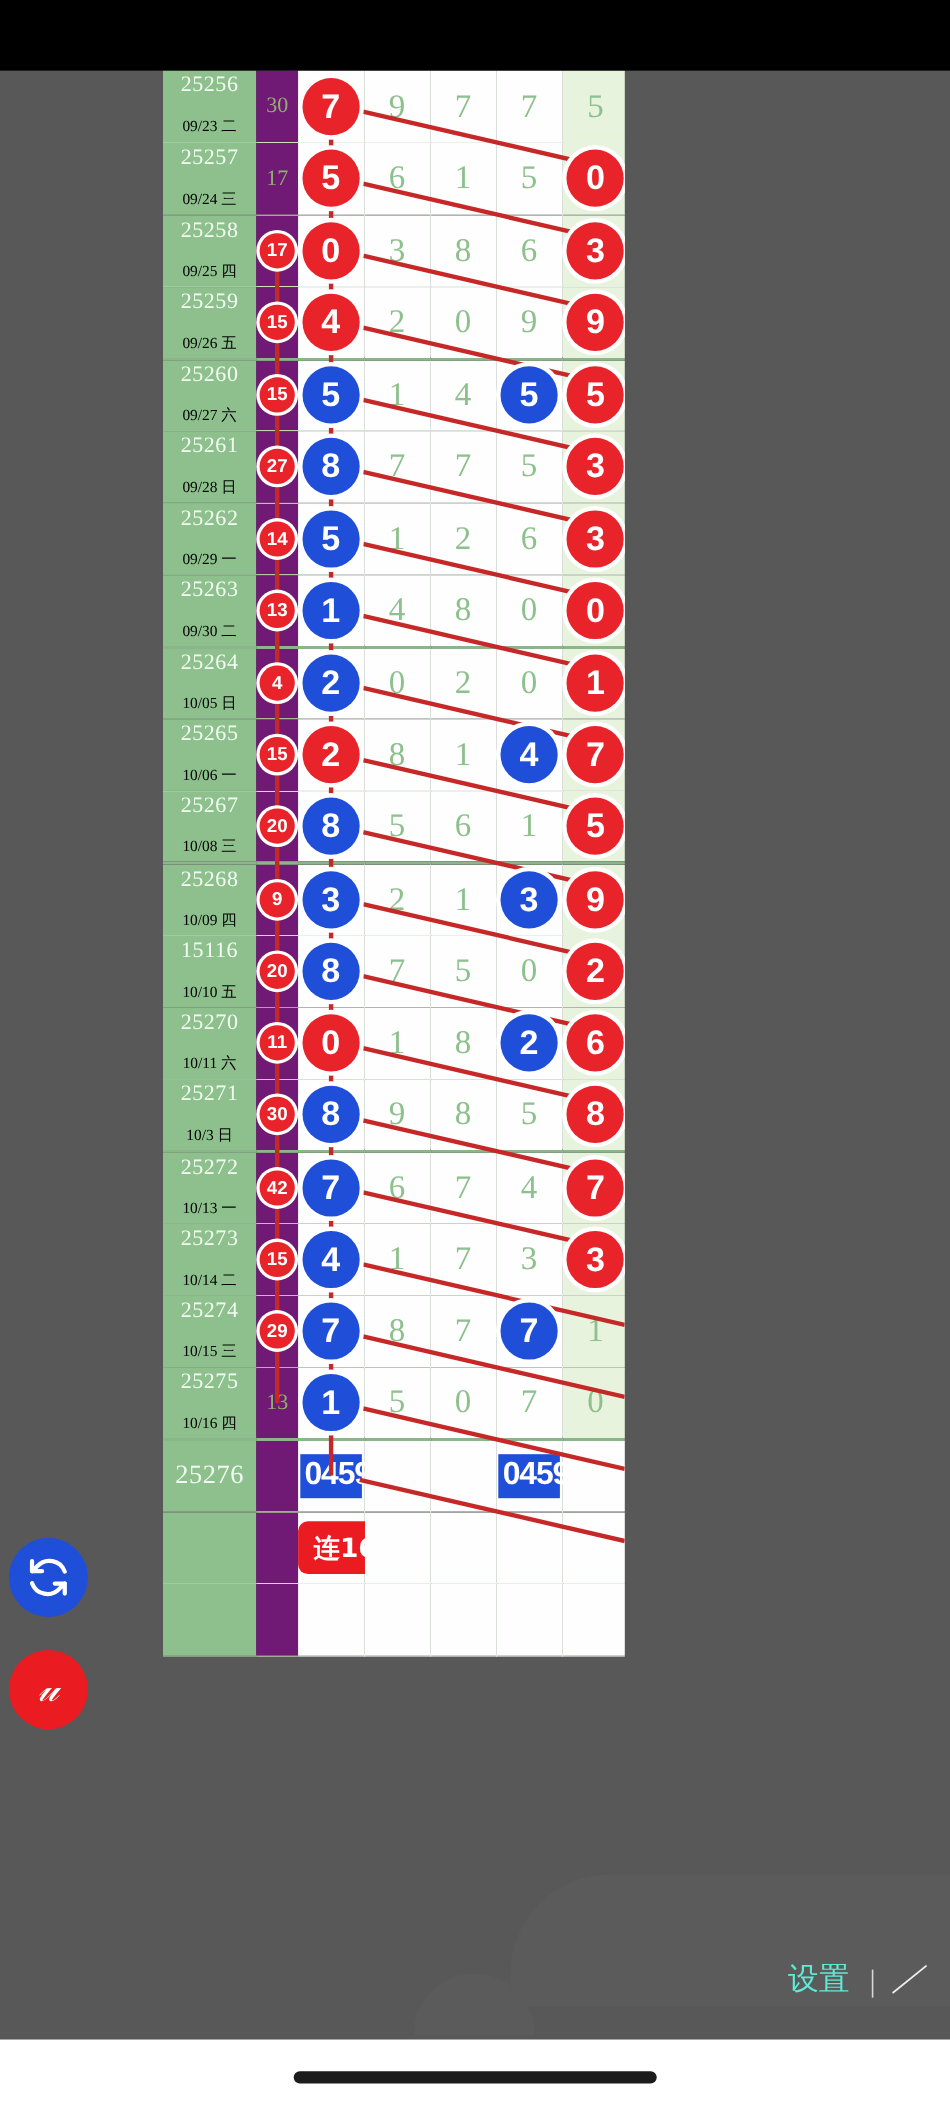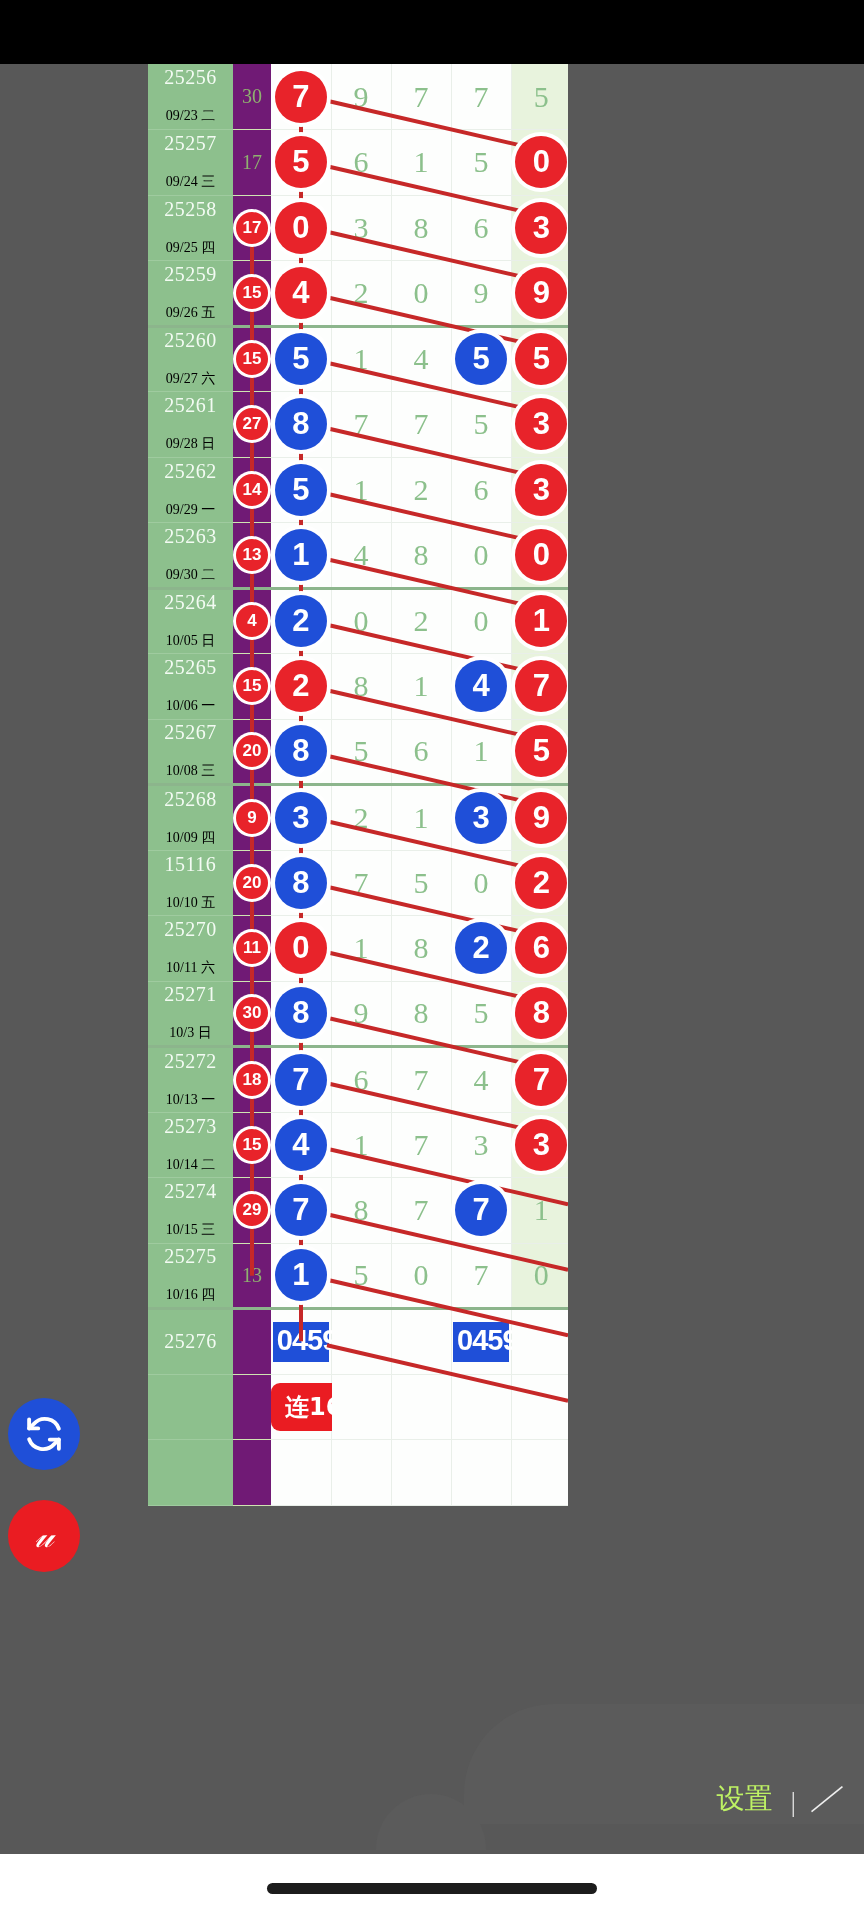--- a/index.html
+++ b/index.html
@@ -83,21 +83,21 @@
   .fab-refresh svg { width:42px; height:42px; }
   .fab-red { left:8px; top:1500px; width:72px; height:72px; background:#ea1c22; color:#fff;
              font-family:"Liberation Serif", serif; font-size:34px; font-style:italic; }
 
   
   .settings-pill {
     position:absolute; right:0px; bottom:96px; height:120px; width:400px;
     background:#5b5b5b; border-top-left-radius:90px; z-index:25;
     display:flex; align-items:flex-end; justify-content:flex-end; gap:18px; padding:0 20px 6px 0;
   }
-  .settings-pill .slabel { color:#bef264; font-size:28px; font-family:"DejaVu Sans", sans-serif; }
+  .settings-pill .slabel { color:#5eead4; font-size:28px; font-family:"DejaVu Sans", sans-serif; }
   .settings-pill .sdiv { color:#d8d8d8; font-size:28px; }
   .settings-pill .sslash { color:#f0f0f0; font-size:30px; transform:skewX(-18deg); }
 
   .bubble-dark { position:absolute; left:376px; bottom:70px; width:110px; height:56px;
                  background:#5b5b5b; border-radius:56px 56px 0 0; z-index:24; }
 </style>
 </head>
 <body>
 
 <div id="screen">
@@ -388,21 +388,21 @@
             <td class="cell-num last">
               <span class="ball red">8</span>
             </td>
           </tr>
           <tr class="grp">
             <td class="cell-period">
               <div class="pid">25272</div>
               <div class="pdate">10/13 一</div>
             </td>
             <td class="cell-miss">
-              <span class="misschip">18</span>
+              <span class="misschip">42</span>
             </td>
             <td class="cell-num">
               <span class="ball blue">7</span>
             </td>
             <td class="cell-num">6</td>
             <td class="cell-num">7</td>
             <td class="cell-num">4</td>
             <td class="cell-num last">
               <span class="ball red">7</span>
             </td>
@@ -452,21 +452,21 @@
             <td class="cell-num">
               <span class="ball blue">1</span>
             </td>
             <td class="cell-num">5</td>
             <td class="cell-num">0</td>
             <td class="cell-num">7</td>
             <td class="cell-num last">0</td>
           </tr>
           <tr class="grp">
             <td class="cell-period">
-              <div class="pid" style="font-size: 20px;">25276</div>
+              <div class="pid" style="font-size: 24px;">25276</div>
             </td>
             <td class="cell-miss"></td>
             <td class="cell-pred"><span class="predbox">0459</span></td>
             <td class="cell-pred"></td>
             <td class="cell-pred"></td>
             <td class="cell-pred"><span class="predbox">0459</span></td>
             <td class="cell-pred last"></td>
           </tr>
           <tr>
             <td class="cell-period"></td>

